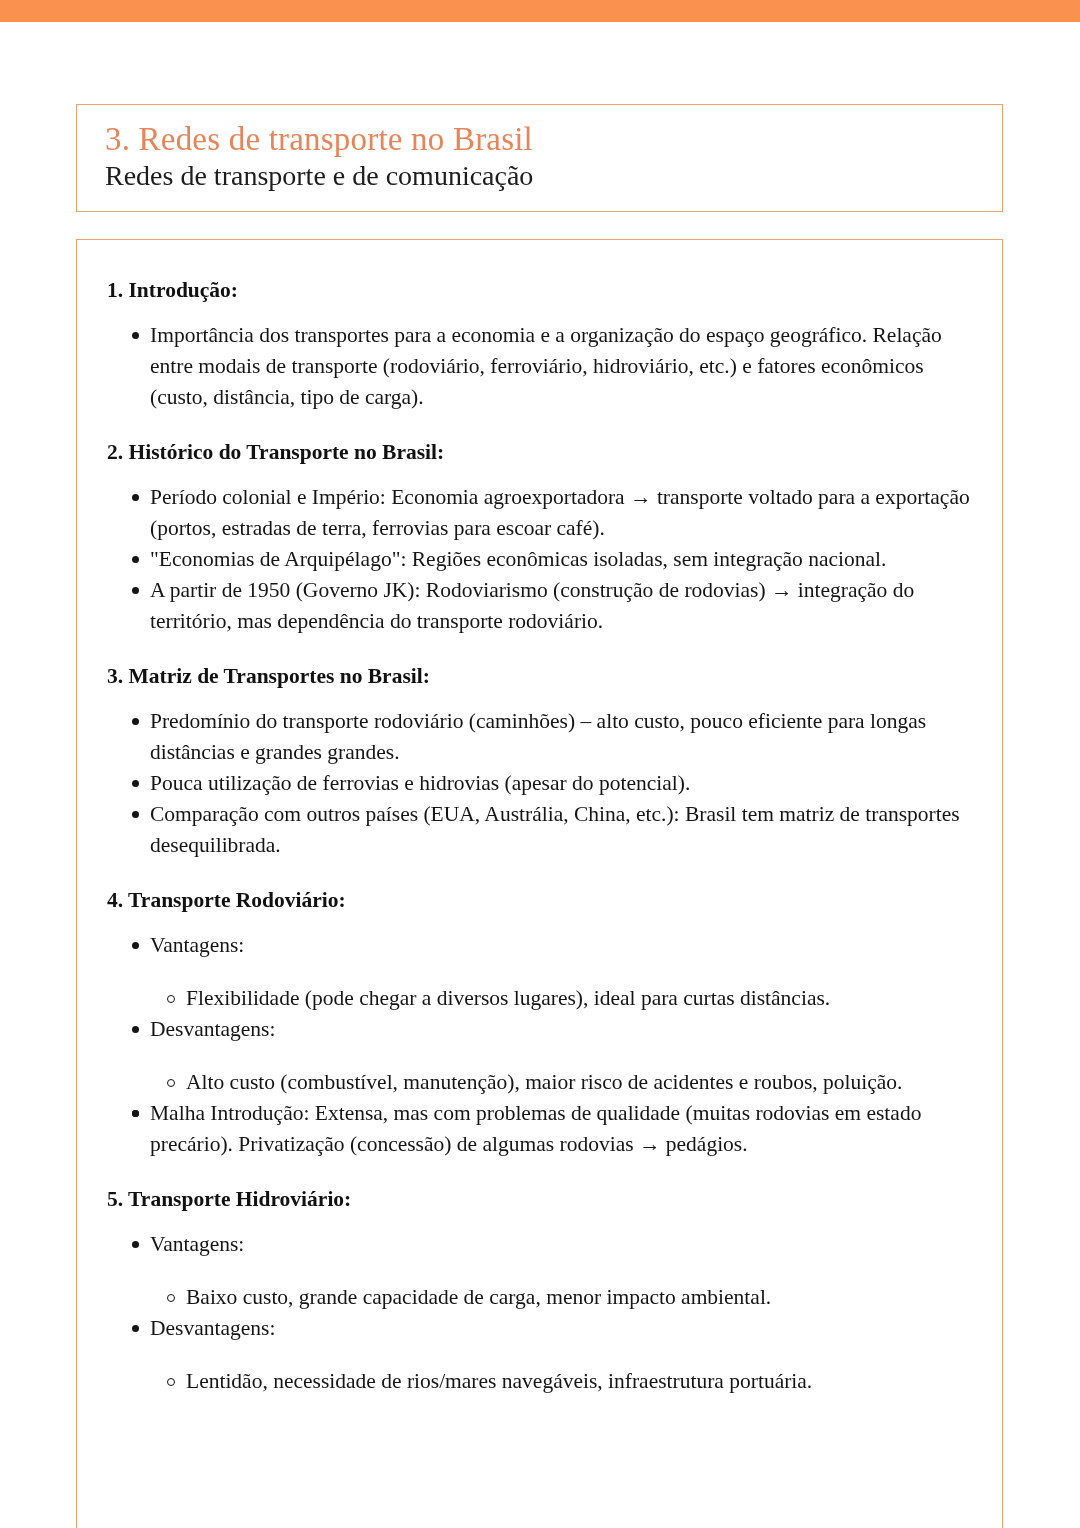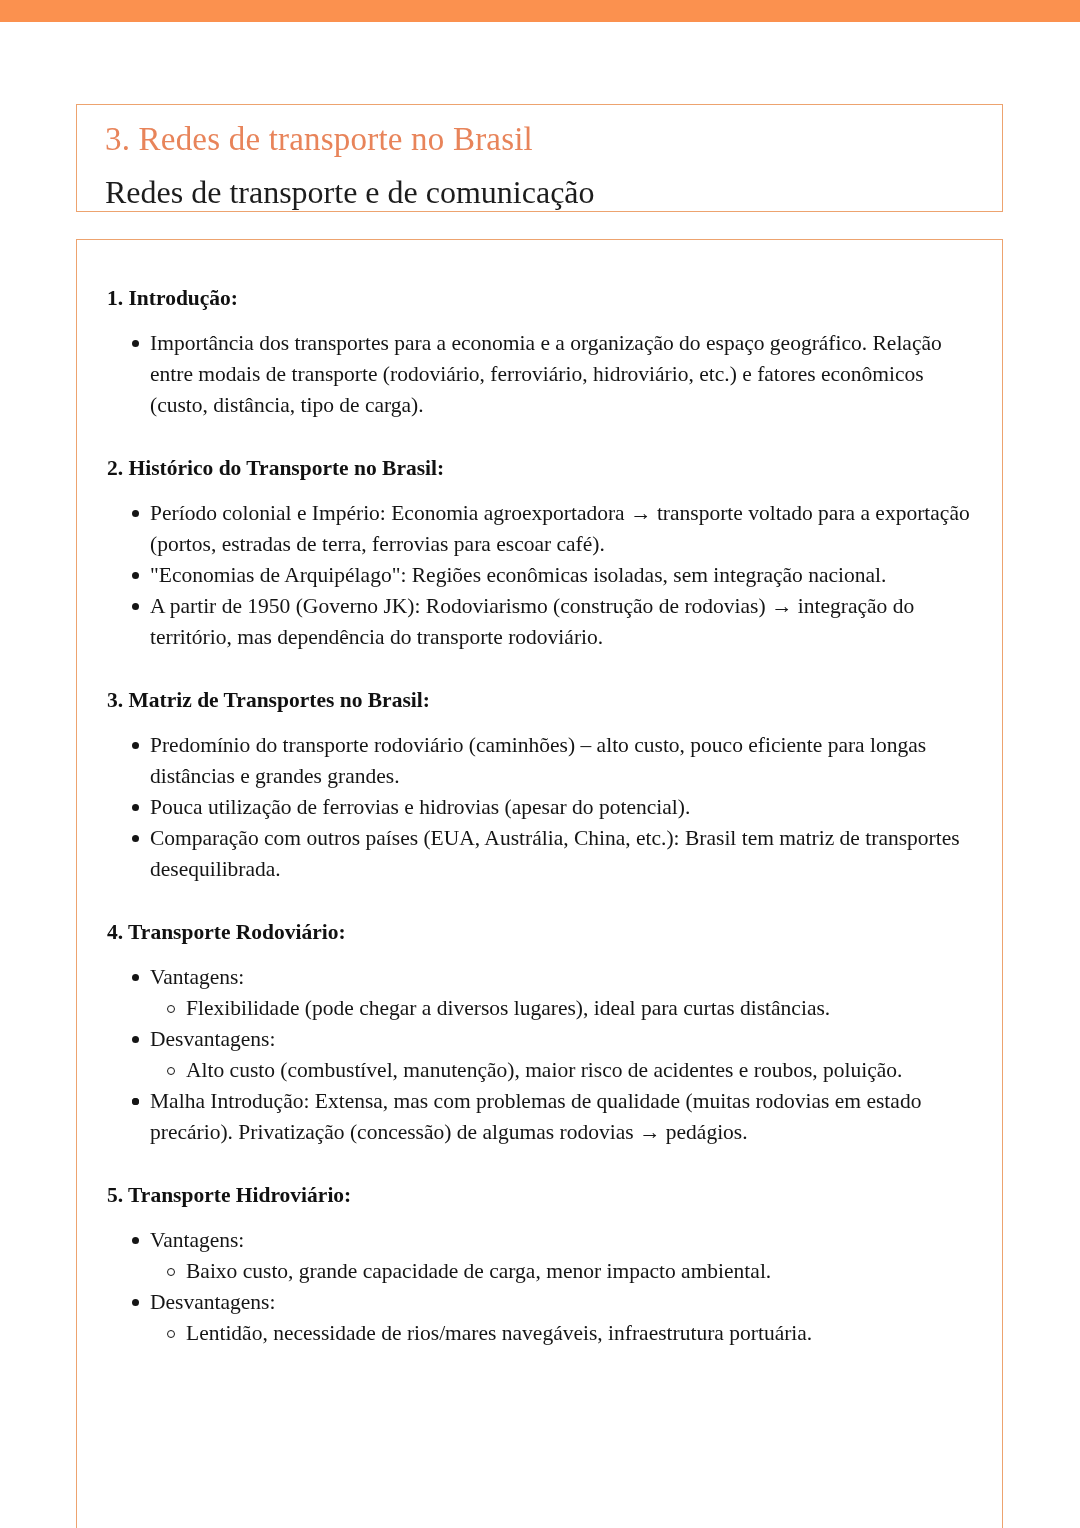--- a/index.html
+++ b/index.html
@@ -45,25 +45,25 @@
   }
   .doc-title {
     font-size: 33px;
     line-height: 40px;
     color: #e8845a;
     font-weight: 400;
     letter-spacing: 0.2px;
     white-space: nowrap;
   }
   .doc-subtitle {
-    font-size: 32px;
+    font-size: 28px;
     line-height: 32px;
     color: #1d1d1d;
     font-weight: 400;
-    margin-top: 17px;
+    margin-top: 1px;
     white-space: nowrap;
   }
 
   
   .body-card {
     position: absolute;
     left: 76px;
     top: 239px;
     width: 927px;
     height: 1320px;            
@@ -75,21 +75,21 @@
   }
 
   .section {
     margin: 0;
   }
   .section-heading {
     font-size: 21.5px;
     line-height: 28px;
     font-weight: bold;
     color: #111111;
-    margin: 8px 0 16px 0;
+    margin: 0 0 16px 0;
   }
   .section-gap {
     height: 25px;
   }
 
   ul.level1 {
     list-style: none;
     margin: 0 0 0 0;
     padding: 0;
   }
@@ -115,20 +115,21 @@
     list-style: none;
     margin: 0;
     padding: 0;
   }
   ul.level2 > li {
     position: relative;
     padding-left: 36px;
     font-size: 21.5px;
     line-height: 31px;
     color: #151515;
+    margin-top: 22px;
   }
   ul.level2 > li > .bullet-ring {
     position: absolute;
     left: 17px;
     top: 12px;
     width: 6px;
     height: 6px;
     border: 1.4px solid #151515;
     border-radius: 50%;
     box-sizing: content-box;

